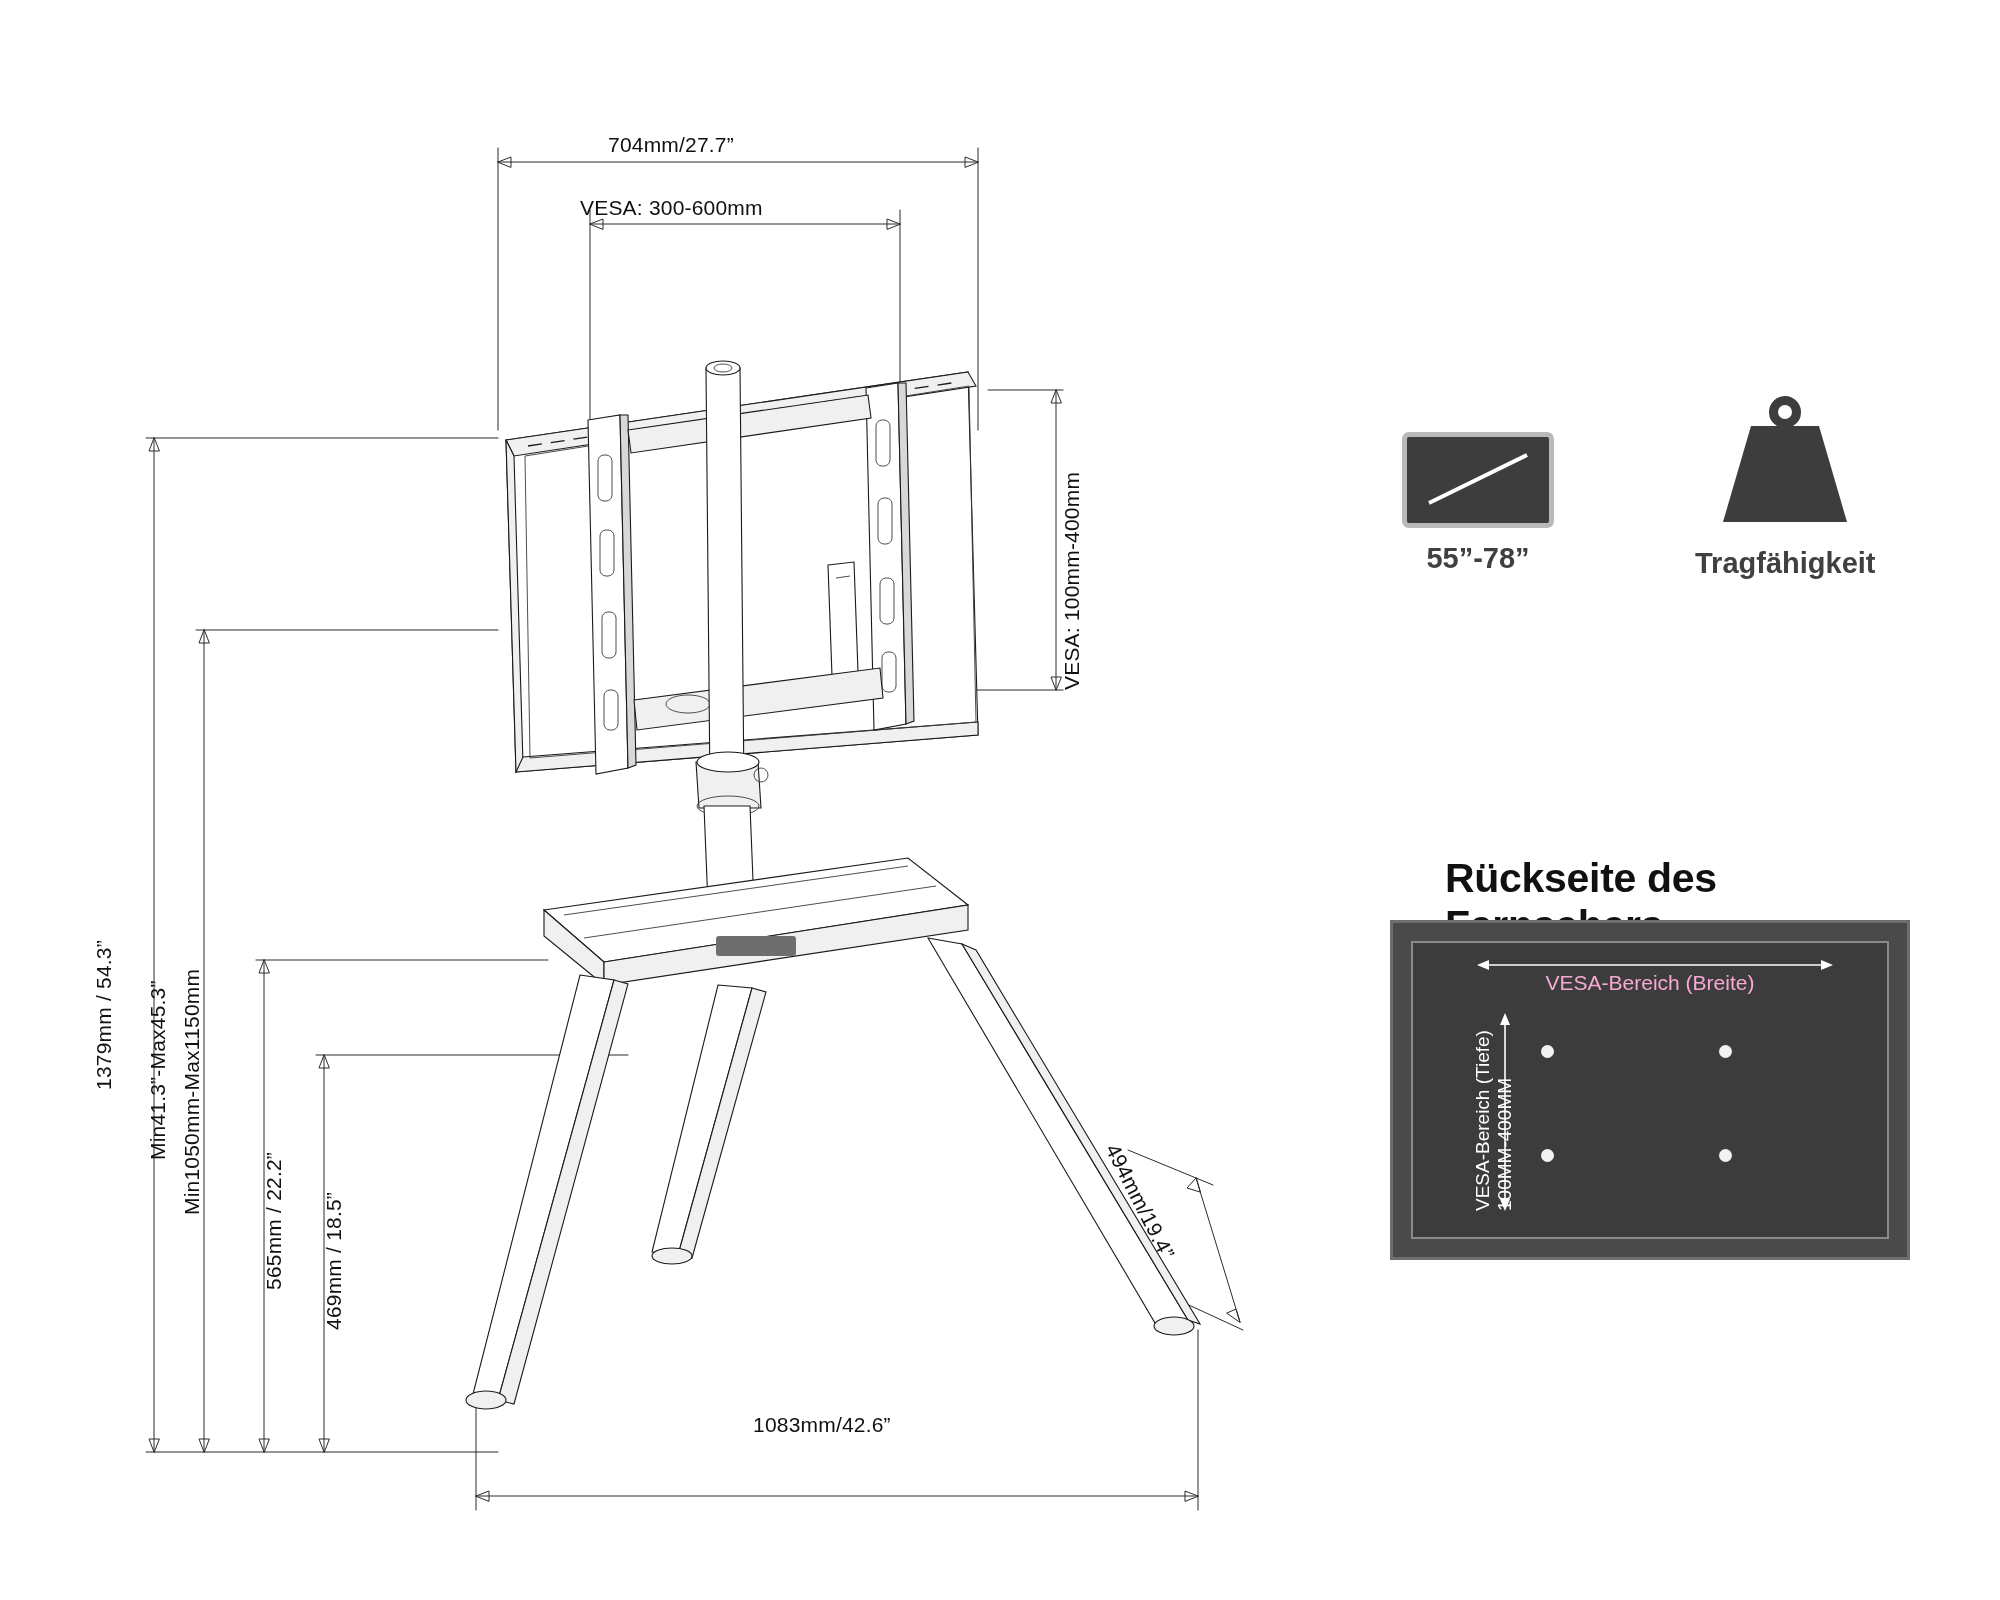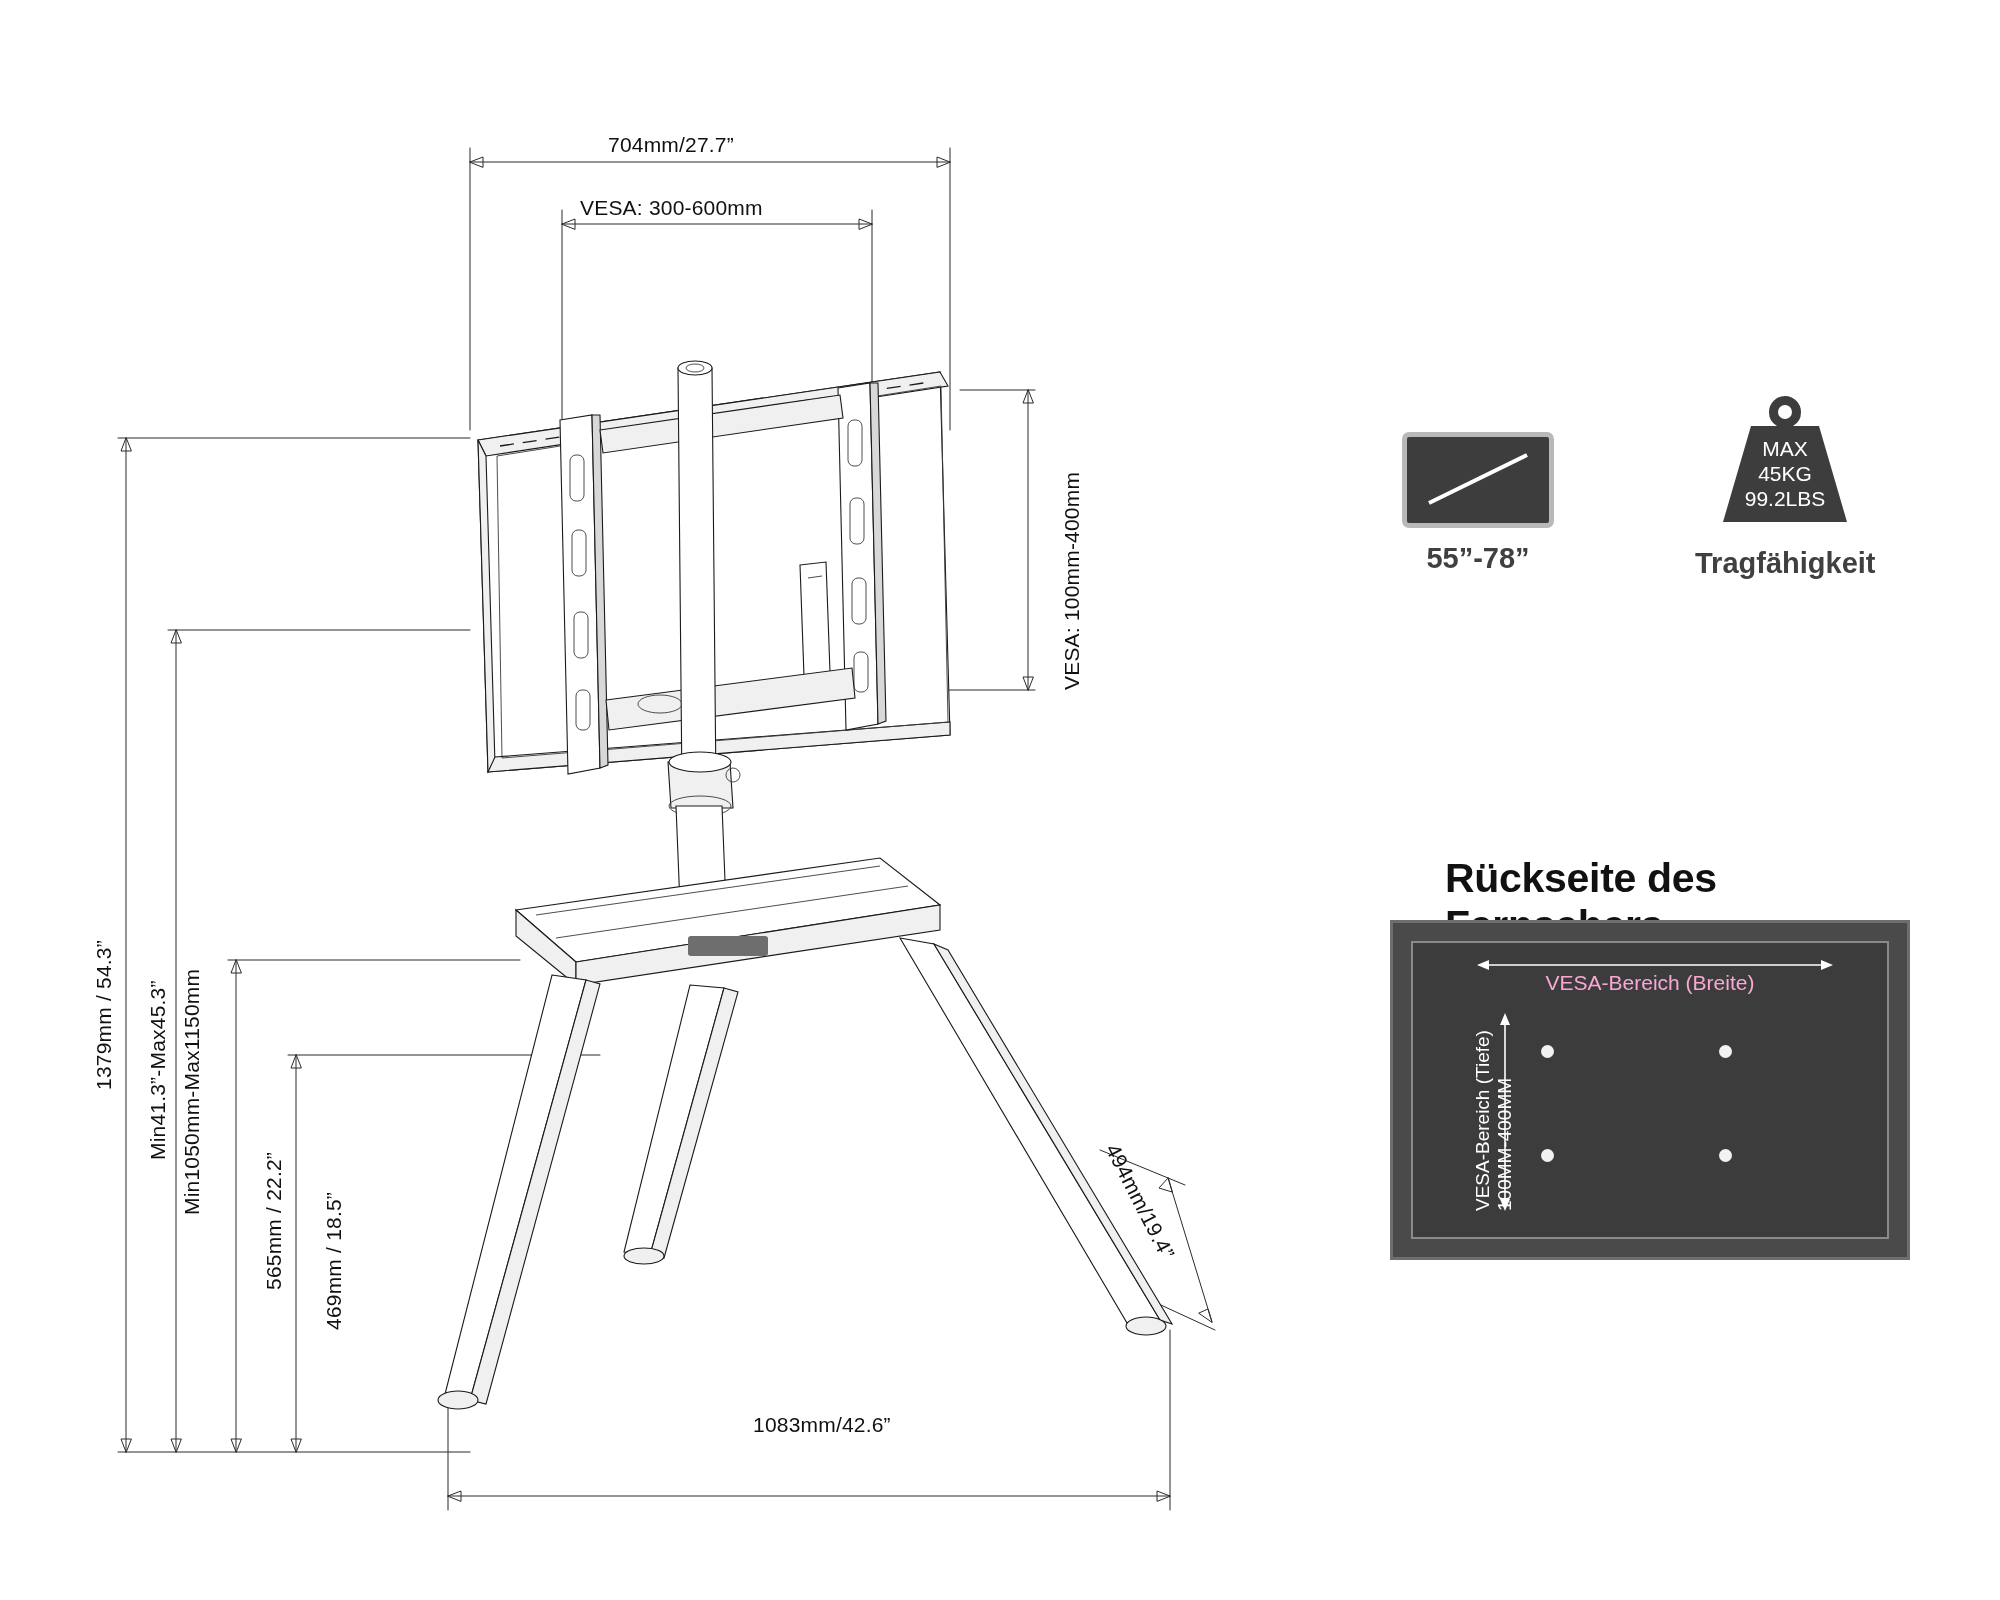--- a/index.html
+++ b/index.html
@@ -119,21 +119,21 @@
     border-radius: 50%;
     background: #f2f2f2;
   }
   .vesa-arrow { position: absolute; }
 </style>
 </head>
 <body>
 
 <div class="page">
 
-  <div class="abs" style="left:0; top:0; width:1300px; height:1600px;">
+  <div class="abs" style="left:0; top:0; width:1300px; height:1600px;padding-left:28px;">
 
     <svg width="1300" height="1600" viewBox="0 0 1300 1600">
 
       <g stroke-linecap="round">
 
         <line class="ln-ext" x1="470" y1="148" x2="470" y2="430"></line>
         <line class="ln-ext" x1="950" y1="148" x2="950" y2="430"></line>
         <line class="ln-ext" x1="470" y1="162" x2="950" y2="162"></line>
         <path class="ln-ext" d="M470 162 l13 -5 v10 z" fill="#2b2b2b"></path>
         <path class="ln-ext" d="M950 162 l-13 -5 v10 z" fill="#2b2b2b"></path>
@@ -288,25 +288,20 @@
     <div class="icon-caption">55”-78”</div>
   </div>
 
   <div class="icon-block" style="left:1695px; top:390px; width:180px;">
     <div style="position:relative; width:180px; height:140px;">
       <svg width="180" height="140" viewBox="0 0 180 140">
         <path d="M56 36 L124 36 L152 132 L28 132 Z" fill="#3d3d3d"></path>
         <path d="M90 6 a16 16 0 0 1 16 16 a16 16 0 0 1 -8 14 l-16 0 a16 16 0 0 1 -8 -14 a16 16 0 0 1 16 -16 z" fill="#3d3d3d"></path>
         <circle cx="90" cy="22" r="7" fill="#ffffff"></circle>
       </svg>
-      <div class="weight-text">
-        <div>MAX</div>
-        <div>45KG</div>
-        <div>99.2LBS</div>
-      </div>
     </div>
     <div class="icon-caption" style="margin-top:17px;text-align:right;">Tragfähigkeit</div>
   </div>
 
   <div class="rueck-title" style="left:1630px; top:855px; transform:translateX(-50%);">Rückseite des Fernsehers</div>
 
   <div class="tv-back" style="left:1390px; top:920px; width:520px; height:340px;">
     <div class="tv-back-inner">
 
       <div class="vesa-label-top">

